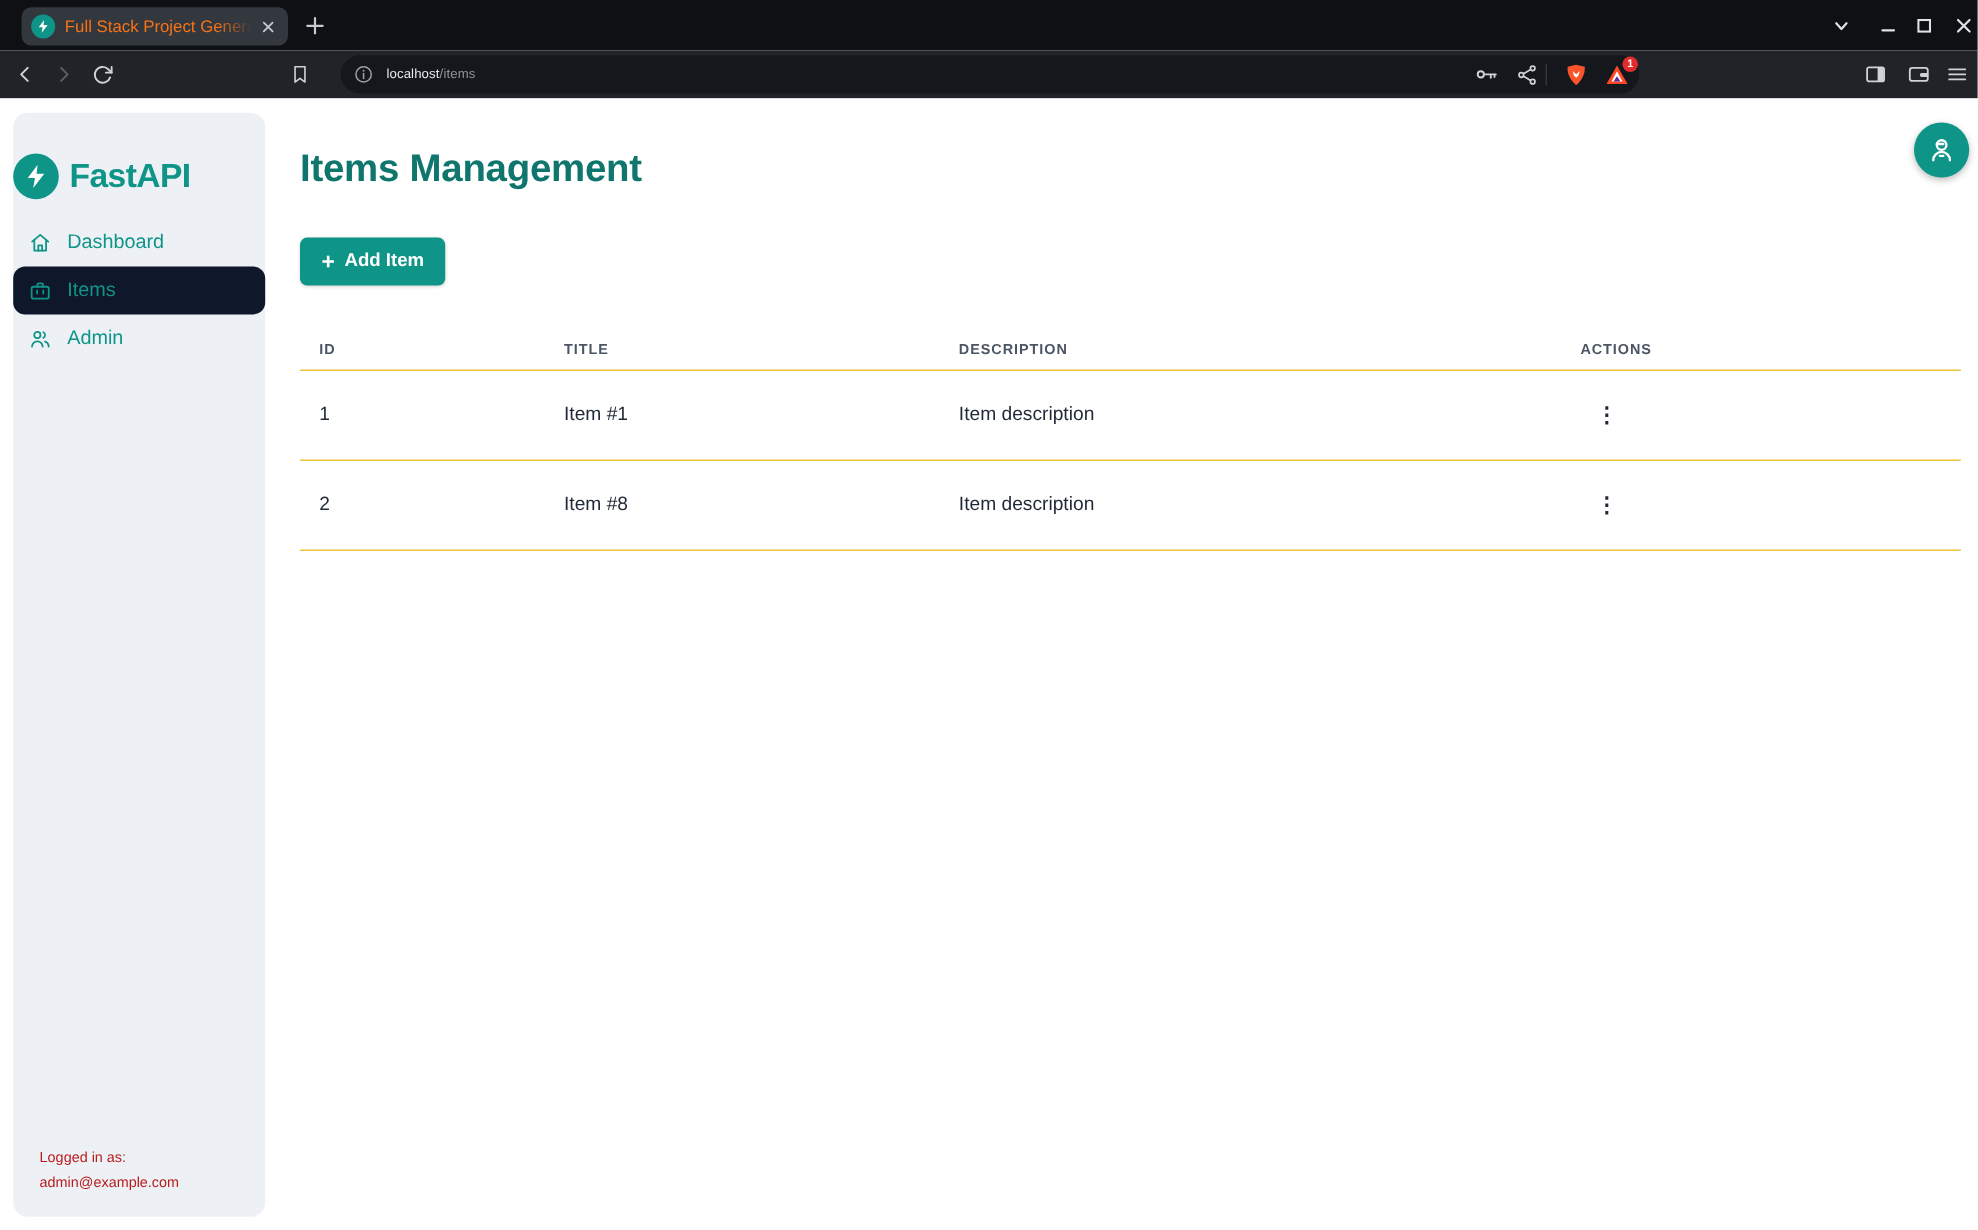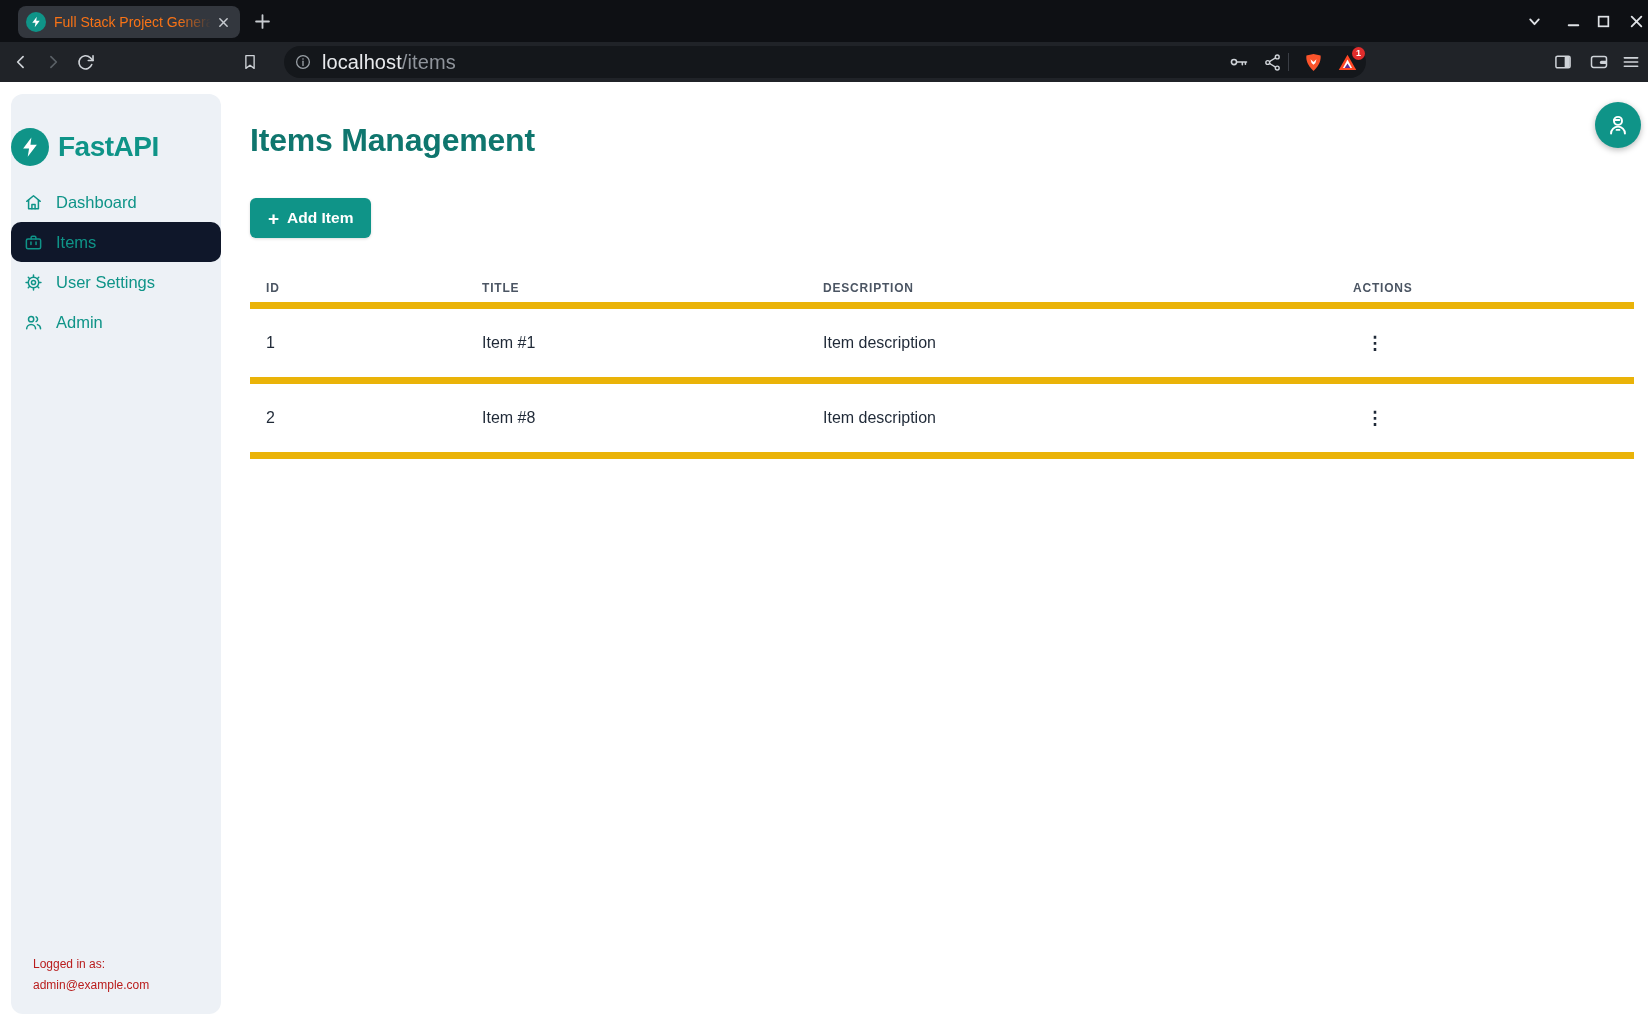--- a/index.html
+++ b/index.html
@@ -29,21 +29,21 @@
   .toolbar { position:absolute; left:0; top:42px; width:1648px; height:40px; background:#202328; }
   .tool-btn { position:absolute; width:26px; height:26px; top:7px; display:flex; align-items:center;
     justify-content:center; color:#cfd3d8; border-radius:50%; }
   .btn-back { left:8px; } .btn-fwd { left:40px; color:#5a6066; } .btn-reload { left:72px; }
   .btn-bookmark { left:237px; }
   .btn-panel { left:1550px; } .btn-wallet { left:1586px; } .btn-menu { left:1618px; }
 
   .urlbar { position:absolute; left:284px; top:4px; width:1082px; height:32px; background:#14171b;
     border-radius:16px; display:flex; align-items:center; padding:0 8px 0 10px; }
   .info-icon { color:#9aa0a6; display:flex; }
-  .url-text { margin-left:10px; font-size:20px; letter-spacing:.1px; white-space:nowrap; }
+  .url-text { margin-left:10px; font-size:11px; letter-spacing:.1px; white-space:nowrap; }
   .url-host { color:#e8eaed; } .url-path { color:#8f949b; }
   .url-actions { margin-left:auto; display:flex; align-items:center; }
   .ua-icon { color:#cfd3d8; display:flex; position:relative; }
   .sep { width:1px; height:18px; background:#3a3e45; margin:0 14px 0 6px; }
   .badge { position:absolute; top:-5px; right:-7px; min-width:13px; height:13px; padding:0 3px;
     background:#e02c2c; border-radius:7px; color:#fff; font-size:9px; font-weight:bold;
     display:flex; align-items:center; justify-content:center; }
 
   
   .page { position:absolute; left:0; top:82px; width:1648px; height:943px; background:#ffffff; }
@@ -69,21 +69,21 @@
   .page-title { position:absolute; left:250px; top:40px; font-size:32px; font-weight:bold;
     color:#0f766e; letter-spacing:-.2px; }
   .add-btn { position:absolute; left:250px; top:116px; height:40px; padding:0 18px; border:none;
     border-radius:6px; background:#0f9488; color:#fff; font-size:15.5px; font-weight:bold;
     font-family:inherit; display:flex; align-items:center; gap:8px; cursor:pointer;
     box-shadow:0 1px 3px rgba(0,0,0,.15); }
   .add-plus { font-size:19px; font-weight:bold; line-height:1; }
 
   .items-table { position:absolute; left:250px; top:191px; width:1384px; }
   .t-row { display:grid; grid-template-columns:204px 329px 518px 317px; align-items:center;
-    padding-left:16px; border-bottom:7px solid #eab308;gap:12px; }
+    padding-left:16px; border-bottom:1px solid #eab308; }
   .t-head { height:36px; }
   .t-head .t-cell { font-size:12px; font-weight:bold; color:#4b5563; letter-spacing:.8px; }
   .t-body-row { height:75px; }
   .t-body-row .t-cell { font-size:16px; color:#1f2937; }
   .kebab { width:28px; height:28px; margin-left:8px; display:flex; align-items:center;
     justify-content:center; color:#1f2937; cursor:pointer; border-radius:50%; }
 
   .toast { position:absolute; left:1345px; top:867px; width:298px; height:71px; background:#2f855a;
     border-radius:8px; box-shadow:0 6px 18px rgba(0,0,0,.3); display:flex; align-items:flex-start;
     padding:12px 14px; gap:10px; color:#fff; }
@@ -250,30 +250,20 @@
           <svg width="19" height="19" viewBox="0 0 24 24" fill="none" stroke="currentColor" stroke-width="1.9" stroke-linecap="round" stroke-linejoin="round">
               <rect x="3" y="7.5" width="18" height="12.5" rx="2"></rect>
               <path d="M9 7.5V5.6A1.6 1.6 0 0 1 10.6 4h2.8A1.6 1.6 0 0 1 15 5.6v1.9"></path>
               <path d="M8.8 11.5v3M15.2 11.5v3"></path>
             </svg>
         </span>
         <span>Items</span>
       </div>
       <div class="nav-item">
         <span class="nav-icon">
-          <svg width="19" height="19" viewBox="0 0 24 24" fill="none" stroke="currentColor" stroke-width="1.9" stroke-linecap="round">
-              <circle cx="12" cy="12" r="6.6"></circle>
-              <circle cx="12" cy="12" r="2.6"></circle>
-              <path d="M12 2.6v2.1M12 19.3v2.1M2.6 12h2.1M19.3 12h2.1M5.4 5.4l1.5 1.5M17.1 17.1l1.5 1.5M5.4 18.6l1.5-1.5M17.1 6.9l1.5-1.5"></path>
-            </svg>
-        </span>
-        <span>User Settings</span>
-      </div>
-      <div class="nav-item">
-        <span class="nav-icon">
           <svg width="19" height="19" viewBox="0 0 24 24" fill="none" stroke="currentColor" stroke-width="1.9" stroke-linecap="round" stroke-linejoin="round">
               <circle cx="9" cy="7.8" r="3.3"></circle>
               <path d="M3.4 20c0-3.1 2.5-5.6 5.6-5.6s5.6 2.5 5.6 5.6"></path>
               <path d="M15.3 4.9a3.3 3.3 0 0 1 0 5.9"></path>
               <path d="M17 14.7c2.3.7 3.9 2.8 3.9 5.3"></path>
             </svg>
         </span>
         <span>Admin</span>
       </div>
     </div>

